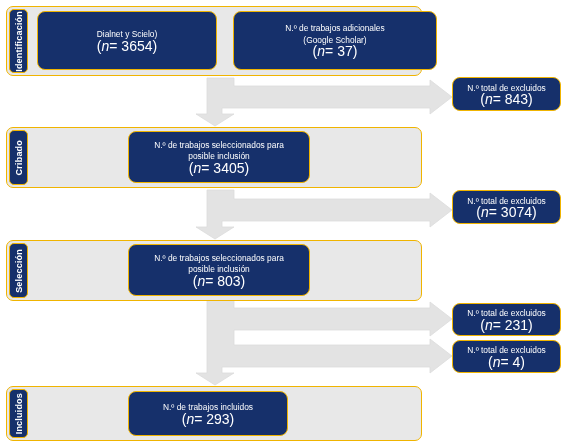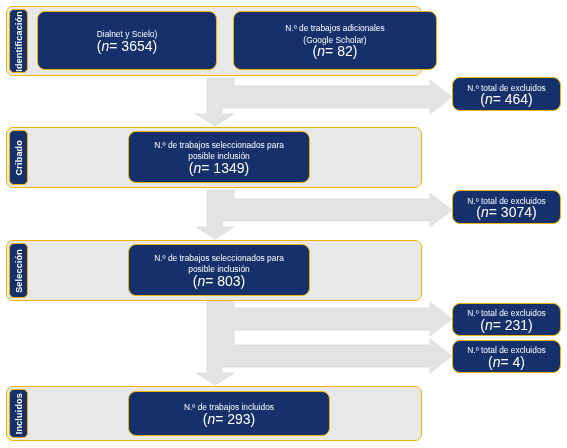--- a/index.html
+++ b/index.html
@@ -114,38 +114,38 @@
   </div>
 
   <div class="nbox" style="left:37px; top:11px; width:180px; height:59px;">
     <div class="line">Dialnet y Scielo)</div>
     <div class="nline"><span>(</span><i>n</i><span>= 3654)</span></div>
   </div>
 
   <div class="nbox" style="left:233px; top:11px; width:204px; height:59px;">
     <div class="line">N.º de trabajos adicionales</div>
     <div class="line">(Google Scholar)</div>
-    <div class="nline"><span>(</span><i>n</i><span>= 82)</span></div>
+    <div class="nline"><span>(</span><i>n</i><span>= 37)</span></div>
   </div>
 
   <div class="nbox" style="left:452px; top:77px; width:109px; height:34px;">
     <div class="line">N.º total de excluidos</div>
-    <div class="nline"><span>(</span><i>n</i><span>= 464)</span></div>
+    <div class="nline"><span>(</span><i>n</i><span>= 843)</span></div>
   </div>
 
   <div class="band" style="left:6px; top:127px; width:416px; height:61px;"></div>
 
   <div class="stage-tab" style="left:9px; top:130px; width:19px; height:55px;">
     <span>Cribado</span>
   </div>
 
   <div class="nbox" style="left:128px; top:131px; width:182px; height:52px;">
     <div class="line">N.º de trabajos seleccionados para</div>
     <div class="line">posible inclusión</div>
-    <div class="nline"><span>(</span><i>n</i><span>= 1349)</span></div>
+    <div class="nline"><span>(</span><i>n</i><span>= 3405)</span></div>
   </div>
 
   <div class="nbox" style="left:452px; top:190px; width:109px; height:34px;">
     <div class="line">N.º total de excluidos</div>
     <div class="nline"><span>(</span><i>n</i><span>= 3074)</span></div>
   </div>
 
   <div class="band" style="left:6px; top:240px; width:416px; height:61px;"></div>
 
   <div class="stage-tab" style="left:9px; top:243px; width:19px; height:55px;">
@@ -167,18 +167,18 @@
     <div class="line">N.º total de excluidos</div>
     <div class="nline"><span>(</span><i>n</i><span>= 4)</span></div>
   </div>
 
   <div class="band" style="left:6px; top:386px; width:416px; height:55px;"></div>
 
   <div class="stage-tab" style="left:9px; top:389px; width:19px; height:49px;">
     <span>Incluidos</span>
   </div>
 
-  <div class="nbox" style="left:128px; top:391px; width:202px; height:45px;text-align:right;">
+  <div class="nbox" style="left:128px; top:391px; width:160px; height:45px;text-align:right;">
     <div class="line">N.º de trabajos incluidos</div>
     <div class="nline"><span>(</span><i>n</i><span>= 293)</span></div>
   </div>
 
 </div>
 
 </body></html>

